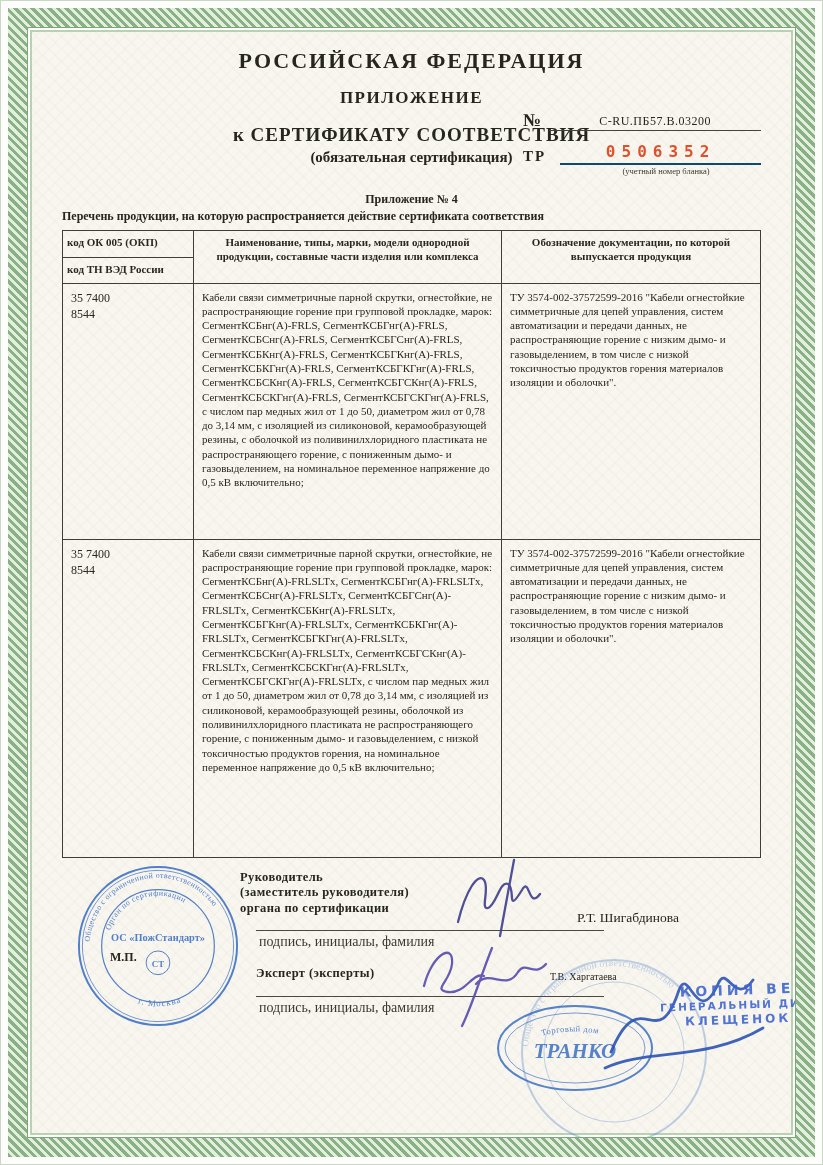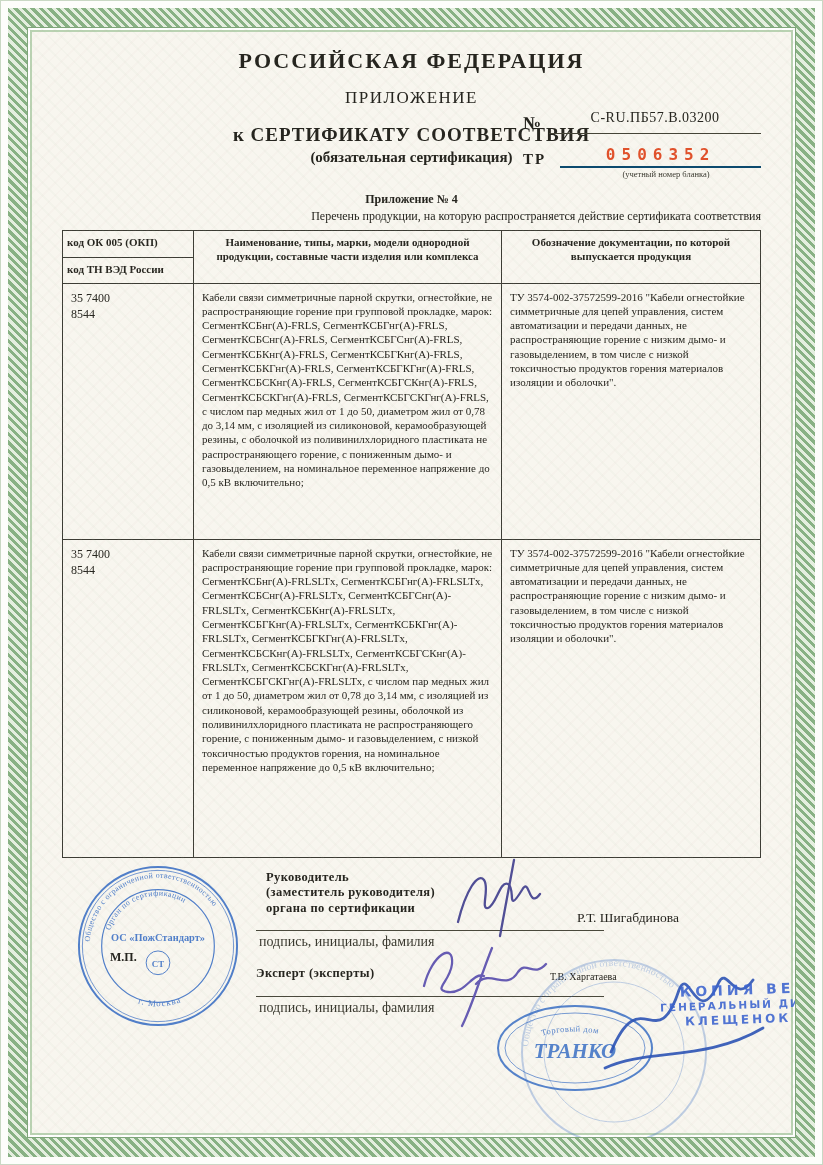--- a/index.html
+++ b/index.html
@@ -9,50 +9,50 @@
   .frame{height:100%;border:19px solid transparent;
     border-image:repeating-linear-gradient(45deg,#88b184 0 3px,#e4eedf 3px 6px) 19;}
   .inner{height:100%;border:1px solid #7fa57a;
     box-shadow:inset 0 0 0 2px #ffffff, inset 0 0 0 4px #b9d2b2;
     background:#f8f6ef;padding:14px 34px 8px;position:relative;overflow:hidden}
   .inner::before{content:"";position:absolute;inset:0;pointer-events:none;background:
     repeating-linear-gradient(45deg,rgba(150,185,150,.05) 0 2px,transparent 2px 9px),
     repeating-linear-gradient(-45deg,rgba(205,160,160,.045) 0 2px,transparent 2px 9px);}
   .titles{position:relative}
   .country{text-align:center;font-weight:bold;font-size:22px;letter-spacing:2px;margin-top:6px}
-  .annex-word{text-align:center;font-weight:normal;font-size:17px;letter-spacing:1.5px;margin-top:14px}
+  .annex-word{text-align:center;font-weight:bold;font-size:17px;letter-spacing:1.5px;margin-top:14px}
   .cert-title-row{text-align:center;margin-top:16px}
   .cert-title{font-weight:bold;font-size:19px;letter-spacing:1px}
   .mandatory{text-align:center;font-size:15px;font-weight:bold;margin-top:3px}
   .numbers{position:absolute;right:0;top:62px;width:238px}
   .num-row{display:flex;align-items:flex-end}
   .no-sign{font-weight:bold;font-size:18px;margin-right:8px}
-  .cert-num{font-size:14px;border-bottom:1px solid #454437;flex:1;text-align:center;
-    padding:0 2px 7px;letter-spacing:.5px;white-space:nowrap}
+  .cert-num{font-size:12px;border-bottom:1px solid #454437;flex:1;text-align:center;
+    padding:0 2px 1px;letter-spacing:.5px;white-space:nowrap}
   .num-row.tr{margin-top:11px}
   .tr-label{font-weight:bold;font-size:15px;letter-spacing:2px;margin-right:14px}
   .tr-num{color:#e0512b;font-family:"DejaVu Sans Mono",monospace;font-weight:bold;font-size:16px;
     letter-spacing:6px;border-bottom:2px solid #0c4a6e;flex:1;text-align:center;padding-bottom:2px}
   .tr-caption{font-size:8.5px;margin-top:1px;text-align:center;padding-left:48px;color:#3b3a30}
   .annex-no{text-align:center;font-weight:bold;font-size:12px;margin-top:26px}
-  .annex-sub{text-align:right;font-weight:normal;font-size:12px;margin-top:2px}
+  .annex-sub{text-align:left;font-weight:bold;font-size:12px;margin-top:2px}
   table.products{width:100%;border-collapse:collapse;margin-top:6px;table-layout:fixed}
   .products th,.products td{border:1px solid #3c3c34;vertical-align:top}
   .products th{font-weight:bold;text-align:center;font-size:11px;padding:5px 6px;line-height:1.25}
   th.codes{padding:0;vertical-align:top}
   .codes-top{border-bottom:1px solid #3c3c34;padding:5px 4px 7px;text-align:left}
   .codes-bot{padding:5px 4px 6px;text-align:left}
   .products td{font-size:11px;line-height:1.3;padding:6px 8px;text-align:left}
   td.code-cell{font-size:12px;line-height:1.35}
   tr.r1 td{height:256px}
   tr.r2 td{height:318px}
   .footer{position:relative;height:228px;margin-top:6px;font-size:12px}
   .stamp-round{position:absolute;left:12px;top:-2px;width:168px;height:168px;opacity:.88}
   .mp{position:absolute;left:48px;top:86px;font-weight:bold;font-size:12px;z-index:3;background:transparent}
-  .role{position:absolute;left:204px;top:6px;width:230px;font-weight:bold;font-size:12.5px;
+  .role{position:absolute;left:178px;top:6px;width:230px;font-weight:bold;font-size:12.5px;
     line-height:1.25;letter-spacing:.4px}
   .sign-line{position:absolute;border-bottom:1px solid #4a493c;height:0}
   .line1{left:194px;top:66px;width:348px}
   .line2{left:194px;top:132px;width:348px}
   .sign-caption{position:absolute;font-size:14px;color:#3b3a30}
   .cap1{left:197px;top:70px}
   .cap2{left:197px;top:136px}
   .head-name{position:absolute;left:515px;top:46px;font-size:13.5px}
   .expert-label{position:absolute;left:194px;top:102px;font-weight:bold;font-size:12.5px;letter-spacing:.4px}
   .expert-name{position:absolute;left:488px;top:107px;font-size:10px}

